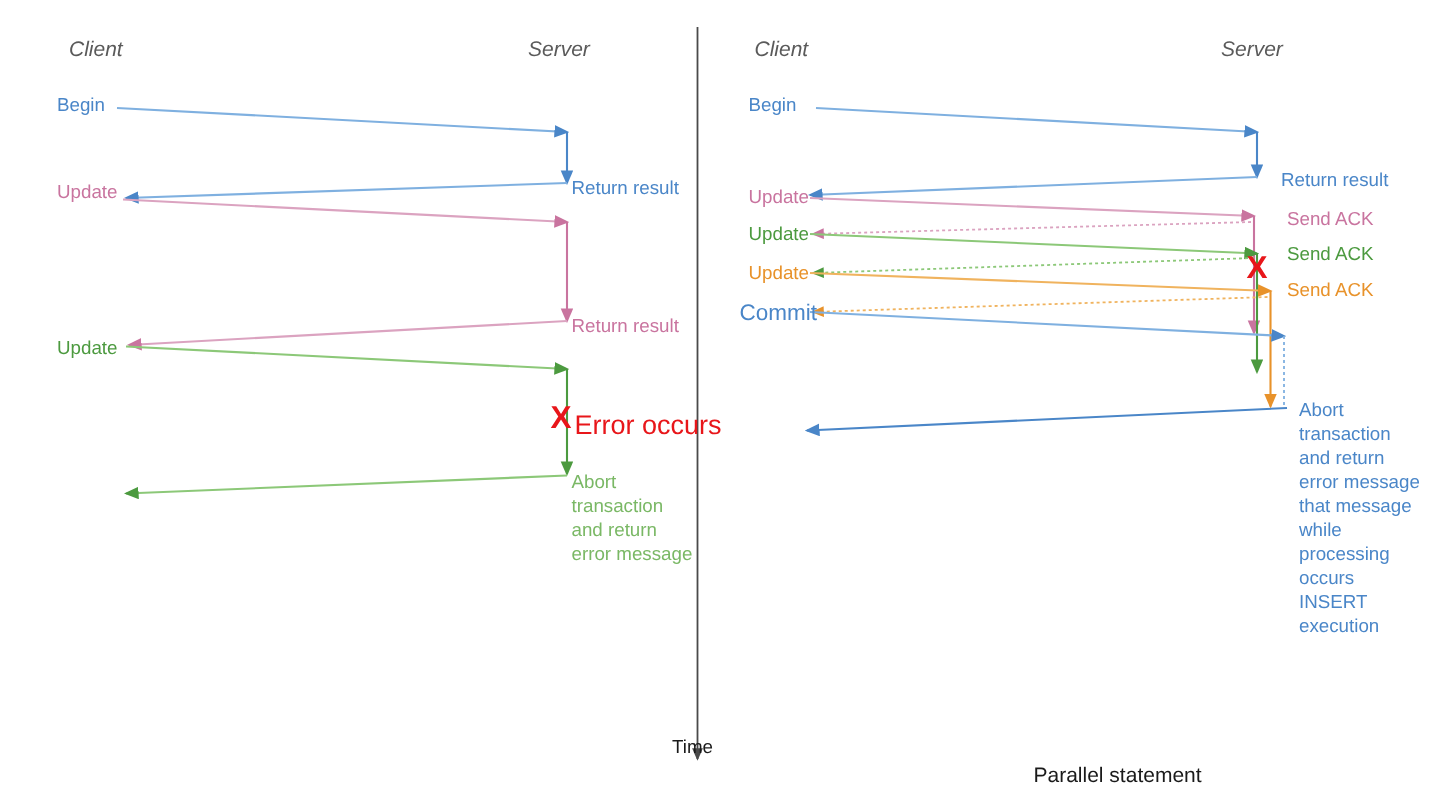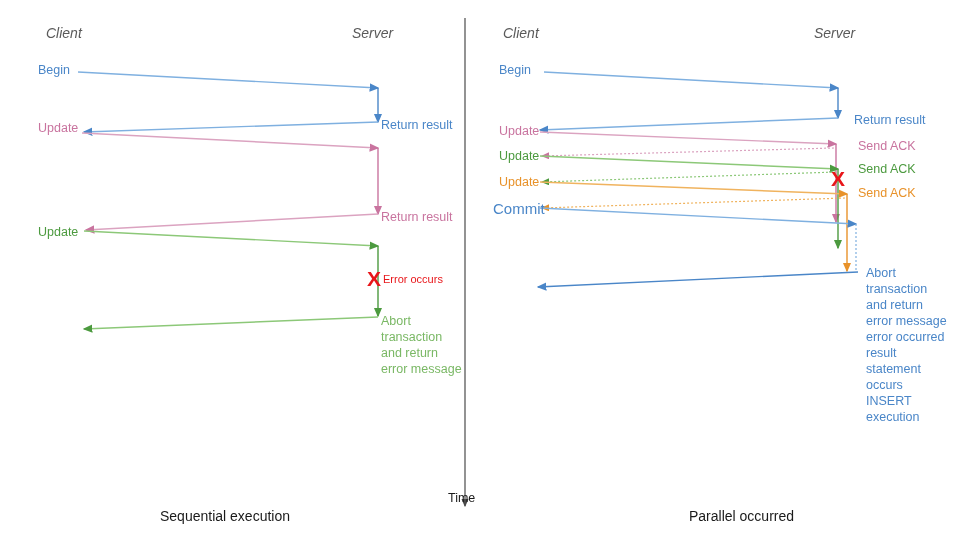--- a/index.html
+++ b/index.html
@@ -79,30 +79,29 @@
 <div style="position:absolute;left:352px;top:24px;">
   <span style="font-style:italic;font-size:14px;color:#5a5a5a;">Server</span></div>
 
 <div style="position:absolute;left:38px;top:63px;font-size:12.5px;color:#4a86c8;">Begin</div>
 <div style="position:absolute;left:381px;top:118px;font-size:12.5px;color:#4a86c8;">Return result</div>
 <div style="position:absolute;left:38px;top:121px;font-size:12.5px;color:#c9749f;">Update</div>
 <div style="position:absolute;left:381px;top:210px;font-size:12.5px;color:#c9749f;">Return result</div>
 <div style="position:absolute;left:38px;top:225px;font-size:12.5px;color:#4c9a3f;">Update</div>
 
 <div style="position:absolute;left:367px;top:268px;font-size:21px;font-weight:bold;color:#e8161a;line-height:1;">X</div>
-<div style="position:absolute;left:383px;top:273px;font-size:11px;color:#e8161a;">Error occurs</div>
+<div style="position:absolute;left:383px;top:273px;font-size:18px;color:#e8161a;">Error occurs</div>
 
 <div style="position:absolute;left:381px;top:313px;font-size:12.5px;line-height:16px;color:#7ab865;">
   <div>Abort</div>
   <div>transaction</div>
   <div>and return</div>
   <div>error message</div>
 </div>
 
-<div style="position:absolute;left:160px;top:508px;font-size:14px;color:#1a1a1a;">Sequential execution</div>
 
 <div style="position:absolute;left:448px;top:491px;font-size:12.5px;color:#1a1a1a;">Time</div>
 
 <div style="position:absolute;left:503px;top:24px;">
   <span style="font-style:italic;font-size:14px;color:#5a5a5a;">Client</span></div>
 <div style="position:absolute;left:814px;top:24px;">
   <span style="font-style:italic;font-size:14px;color:#5a5a5a;">Server</span></div>
 
 <div style="position:absolute;left:499px;top:63px;font-size:12.5px;color:#4a86c8;">Begin</div>
 <div style="position:absolute;left:499px;top:124px;font-size:12.5px;color:#c9749f;">Update</div>
@@ -115,23 +114,23 @@
 <div style="position:absolute;left:858px;top:162px;font-size:12.5px;color:#4c9a3f;">Send ACK</div>
 <div style="position:absolute;left:858px;top:186px;font-size:12.5px;color:#e8922a;">Send ACK</div>
 
 <div style="position:absolute;left:831px;top:168px;font-size:21px;font-weight:bold;color:#e8161a;line-height:1;">X</div>
 
 <div style="position:absolute;left:866px;top:265px;font-size:12.5px;line-height:16px;color:#4a86c8;">
   <div>Abort</div>
   <div>transaction</div>
   <div>and return</div>
   <div>error message</div>
-  <div>error occurred</div>
-  <div>result</div>
-  <div>statement</div>
+  <div>that message</div>
+  <div>while</div>
+  <div>processing</div>
   <div>occurs</div>
   <div>INSERT</div>
   <div>execution</div>
 </div>
 
-<div style="position:absolute;left:689px;top:508px;font-size:14px;color:#1a1a1a;">Parallel occurred</div>
+<div style="position:absolute;left:689px;top:508px;font-size:14px;color:#1a1a1a;">Parallel statement</div>
 
 </div>
 
 </body></html>

